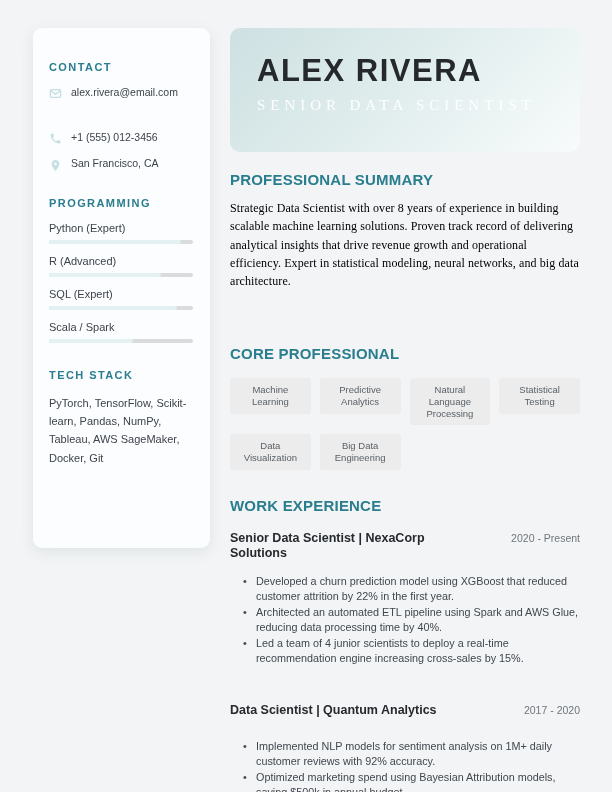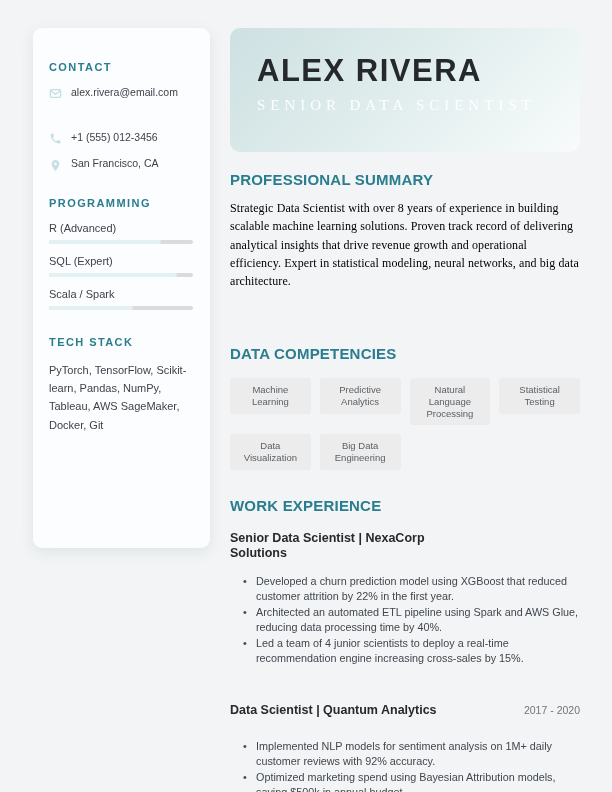--- a/index.html
+++ b/index.html
@@ -133,20 +133,26 @@
         <svg viewBox="0 0 24 24" width="13" height="13" fill="#c6dfe2">
           <path d="M12 2C8.1 2 5 5.1 5 9c0 5.2 7 13 7 13s7-7.8 7-13c0-3.9-3.1-7-7-7zm0 9.5A2.5 2.5 0 1 1 12 6.5a2.5 2.5 0 0 1 0 5z"></path>
         </svg>
       </span>
       <span class="ctext">San Francisco, CA</span>
     </div>
 
     <div class="side-heading section-gap">PROGRAMMING</div>
 
     <div class="skill">
+      <div class="skill-label">Python (Expert)</div>
+      <div class="skill-track">
+        <div class="skill-fill" style="width: 92%;"></div>
+      </div>
+    </div>
+    <div class="skill">
       <div class="skill-label">R (Advanced)</div>
       <div class="skill-track">
         <div class="skill-fill" style="width: 78%;"></div>
       </div>
     </div>
     <div class="skill">
       <div class="skill-label">SQL (Expert)</div>
       <div class="skill-track">
         <div class="skill-fill" style="width: 89%;"></div>
       </div>
@@ -169,37 +175,38 @@
       <div class="hero-name">ALEX RIVERA</div>
       <div class="hero-title">SENIOR DATA SCIENTIST</div>
     </div>
 
     <section class="summary-section">
       <div class="main-heading">PROFESSIONAL SUMMARY</div>
       <p class="summary-text">Strategic Data Scientist with over 8 years of experience in building scalable machine learning solutions. Proven track record of delivering analytical insights that drive revenue growth and operational efficiency. Expert in statistical modeling, neural networks, and big data architecture.</p>
     </section>
 
     <section class="comp-section">
-      <div class="main-heading">DATA COMPETENCIES</div>
+      <div class="main-heading">CORE PROFESSIONAL</div>
       <div class="chip-grid">
         <div class="chip">Machine Learning</div>
         <div class="chip">Predictive Analytics</div>
         <div class="chip">Natural Language Processing</div>
         <div class="chip">Statistical Testing</div>
         <div class="chip">Data Visualization</div>
         <div class="chip">Big Data Engineering</div>
       </div>
     </section>
 
     <section class="work-section">
       <div class="main-heading">WORK EXPERIENCE</div>
 
       <div class="job">
         <div class="job-head">
           <div class="job-title">Senior Data Scientist | NexaCorp Solutions</div>
+          <div class="job-dates">2020 - Present</div>
         </div>
         <ul class="job-bullets">
           <li>Developed a churn prediction model using XGBoost that reduced customer attrition by 22% in the first year.</li>
           <li>Architected an automated ETL pipeline using Spark and AWS Glue, reducing data processing time by 40%.</li>
           <li>Led a team of 4 junior scientists to deploy a real-time recommendation engine increasing cross-sales by 15%.</li>
         </ul>
       </div>
 
       <div class="job job2">
         <div class="job-head">

